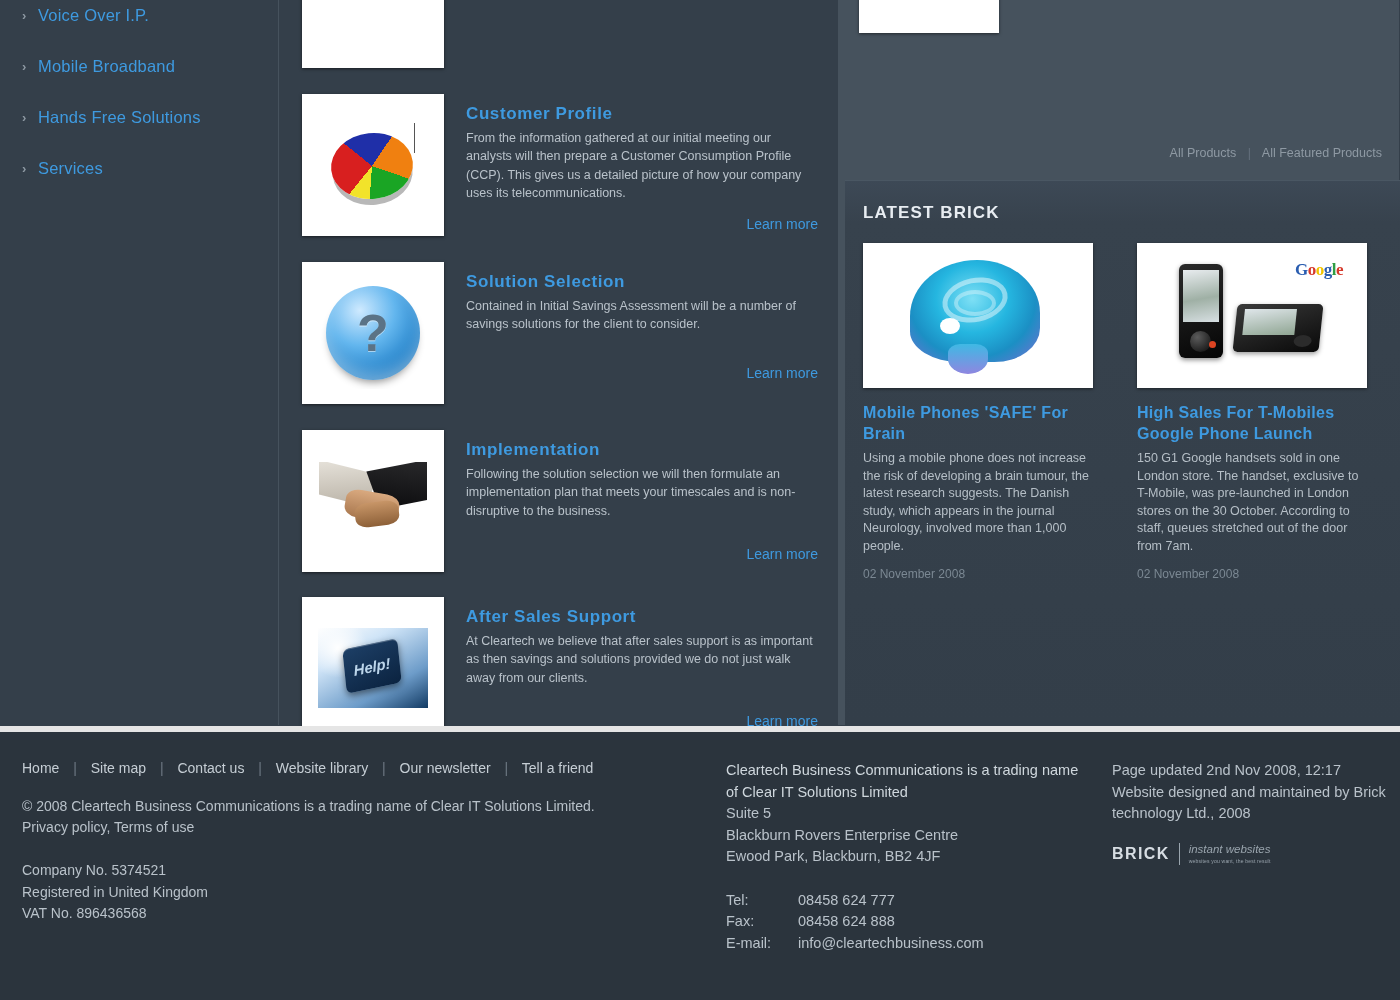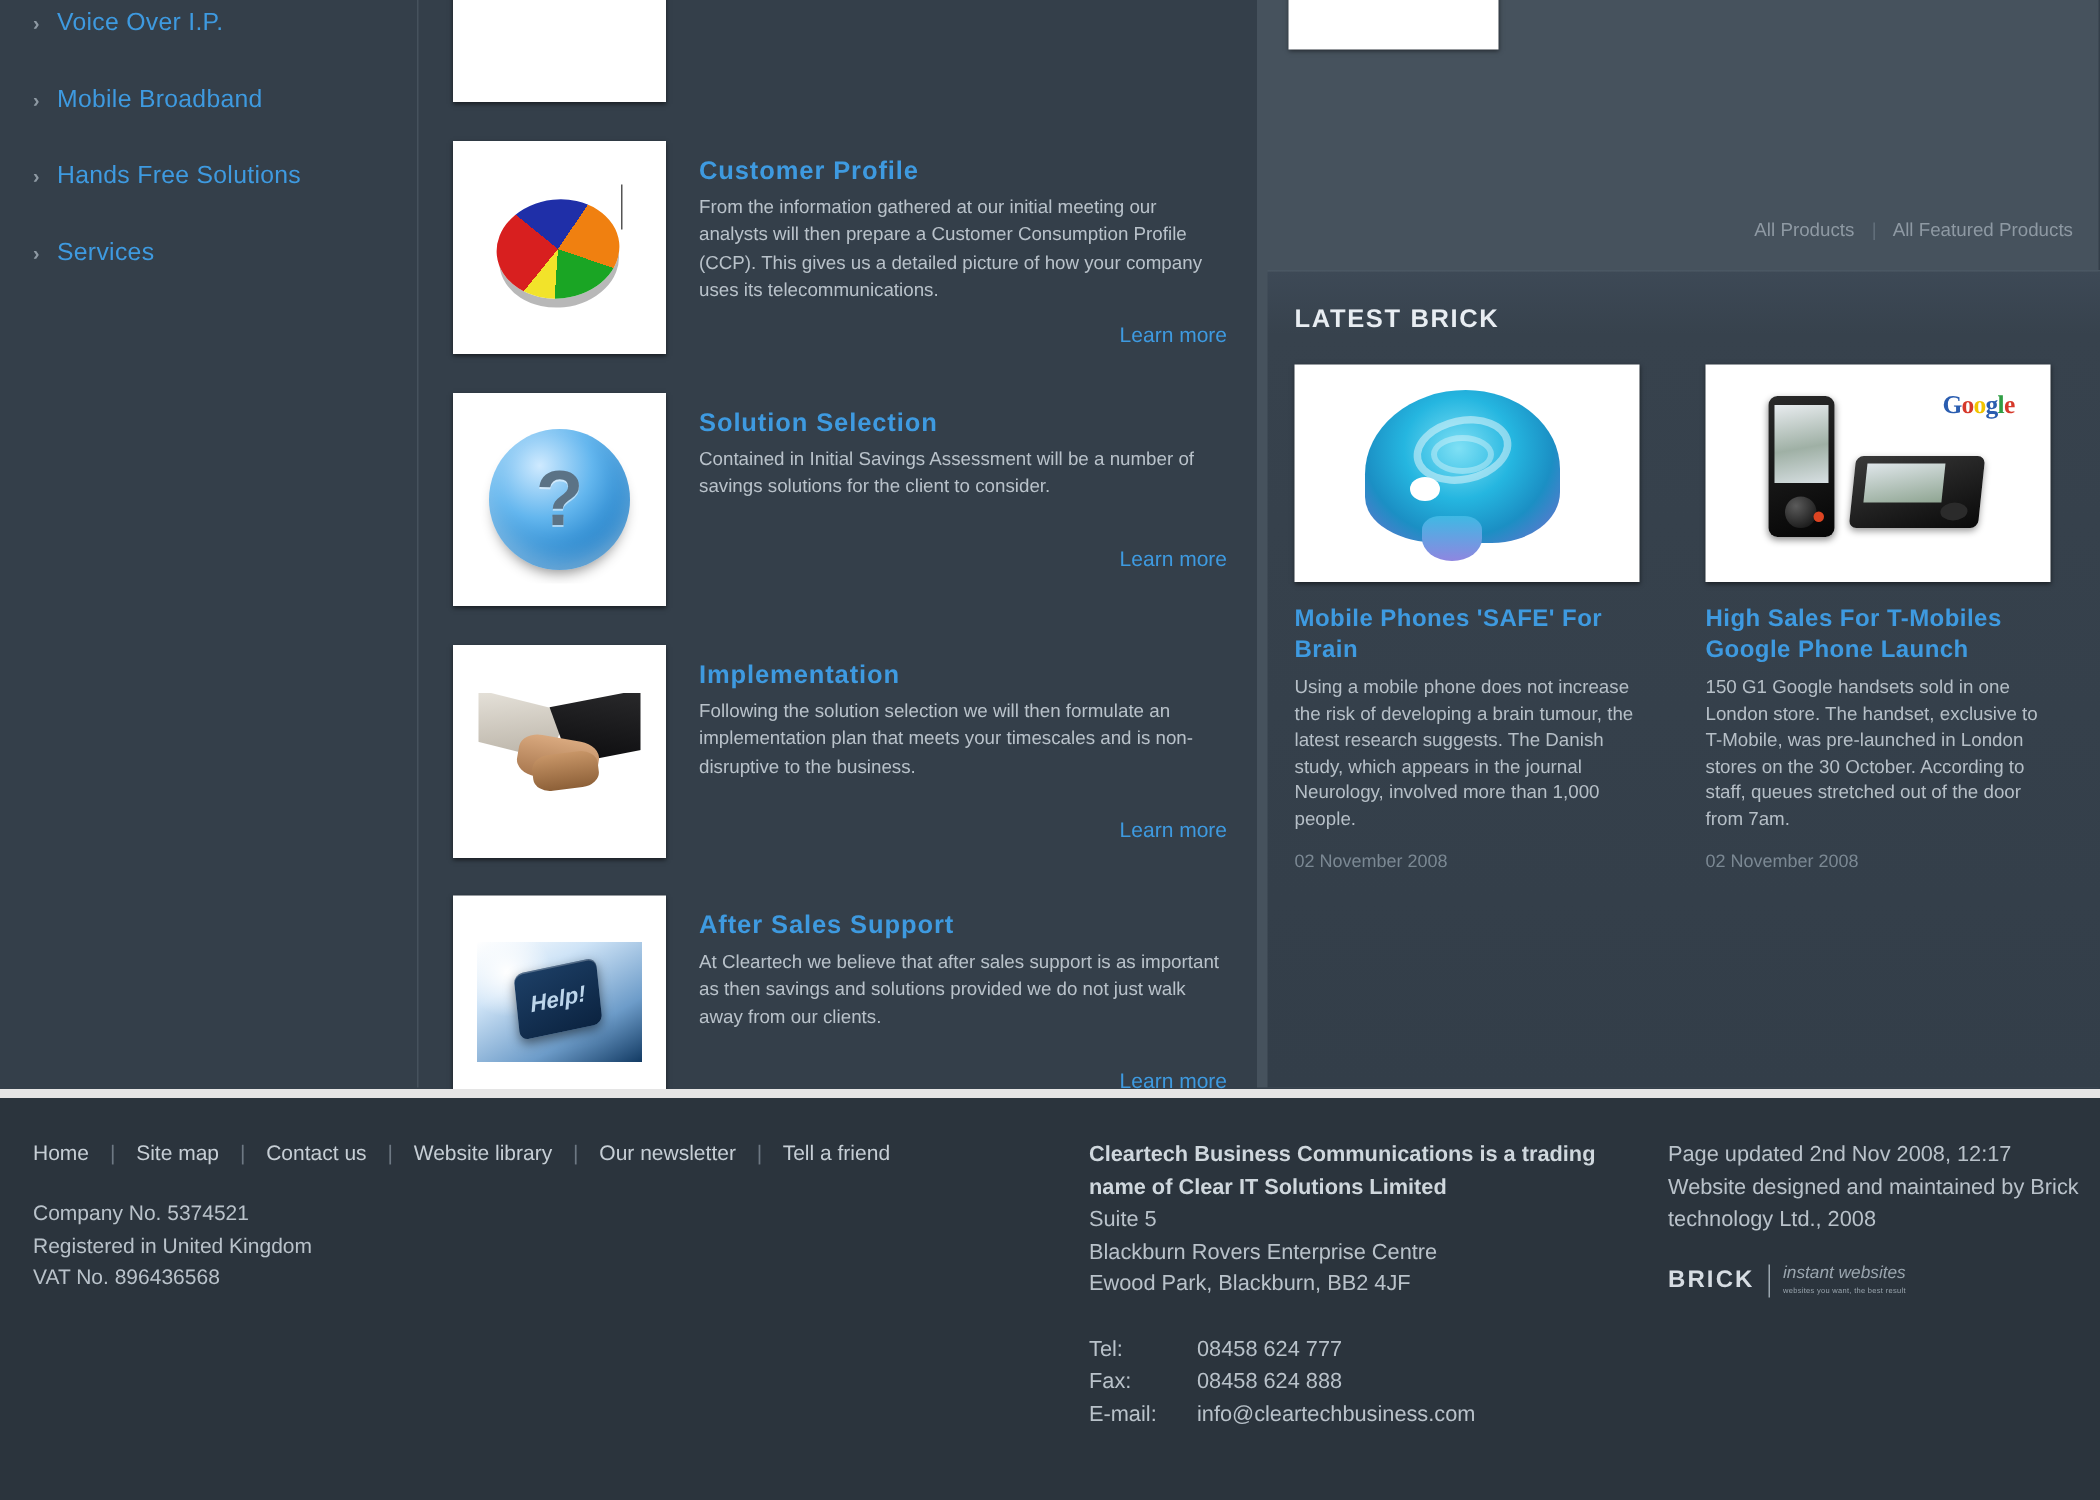--- a/index.html
+++ b/index.html
@@ -176,21 +176,21 @@
   .f-col1 { position:absolute; left:22px; top:28px; width:690px; }
   .f-nav { font-size:14px; color:#c6ced5; }
   .f-nav a { color:#c6ced5; text-decoration:none; }
   .f-nav .sep { color:#6d7883; margin:0 10px; }
   .f-legal { margin-top:20px; font-size:14px; line-height:21px; color:#b9c2ca; }
   .f-legal a { color:#b9c2ca; text-decoration:none; }
   .f-reg { margin-top:22px; font-size:14px; line-height:21.5px; color:#b9c2ca; }
 
   .f-col2 { position:absolute; left:726px; top:28px; width:360px;
             font-size:14.5px; line-height:21.5px; color:#b9c2ca; }
-  .f-col2 .strong { font-weight:bold; color:#cfd7dd; }
+  .f-col2 .strong { font-weight:normal; color:#cfd7dd; }
   .f-contact { margin-top:22px; }
   .f-contact .row { display:flex; }
   .f-contact .lbl { width:72px; }
 
   .f-col3 { position:absolute; left:1112px; top:28px; width:280px;
             font-size:14.5px; line-height:21.5px; color:#b9c2ca; }
   .f-col3 .blk2 { }
   .brick-logo { margin-top:18px; display:flex; align-items:flex-start; }
   .brick-logo .bw { font-size:16px; font-weight:bold; letter-spacing:1.4px; color:#d7dde3;
                     font-family:"Liberation Sans", sans-serif; }
@@ -388,20 +388,24 @@
         <span class="sep">|</span>
         <a href="#">Contact us</a>
         <span class="sep">|</span>
         <a href="#">Website library</a>
         <span class="sep">|</span>
         <a href="#">Our newsletter</a>
         <span class="sep">|</span>
         <a href="#">Tell a friend</a>
       </div>
 
+      <div class="f-legal">
+        <div>© 2008 Cleartech Business Communications is a trading name of Clear IT Solutions Limited.</div>
+        <a href="#">Privacy policy, Terms of use</a>
+      </div>
 
       <div class="f-reg">
         <div>Company No. 5374521</div>
         <div>Registered in United Kingdom</div>
         <div>VAT No. 896436568</div>
       </div>
     </div>
 
     <div class="f-col2">
       <div class="strong">Cleartech Business Communications is a trading name of Clear IT Solutions Limited</div>

